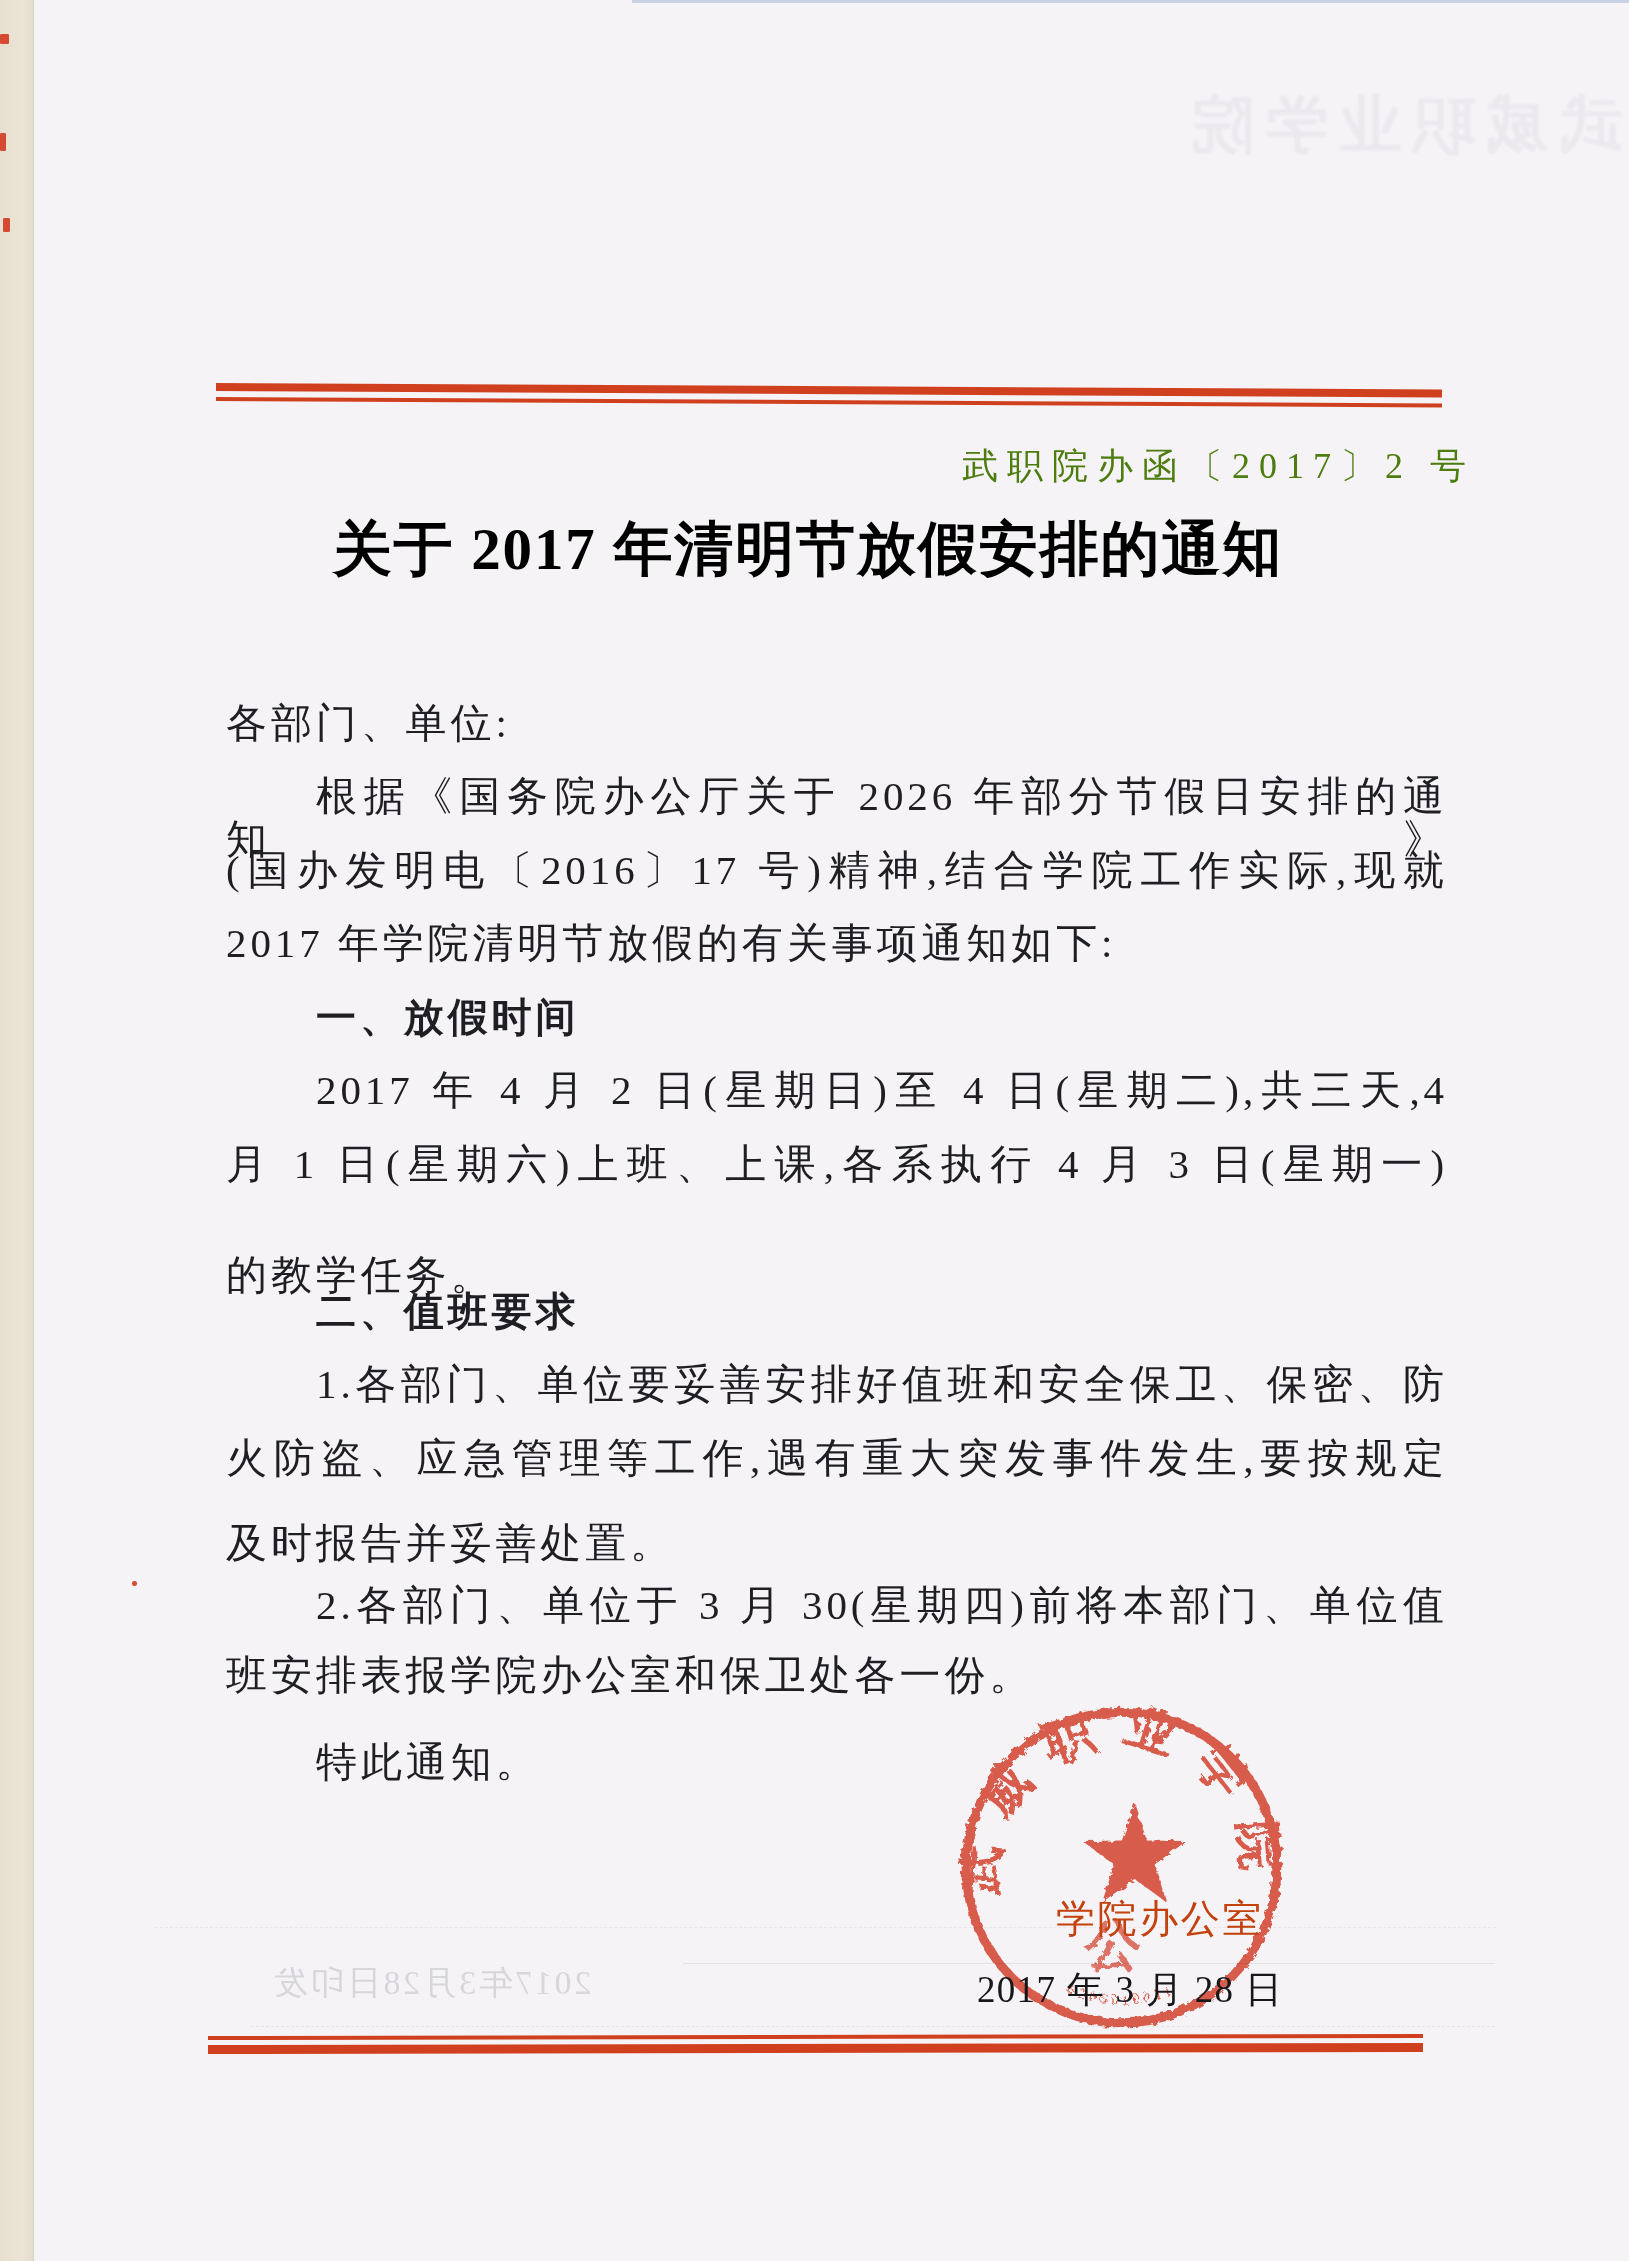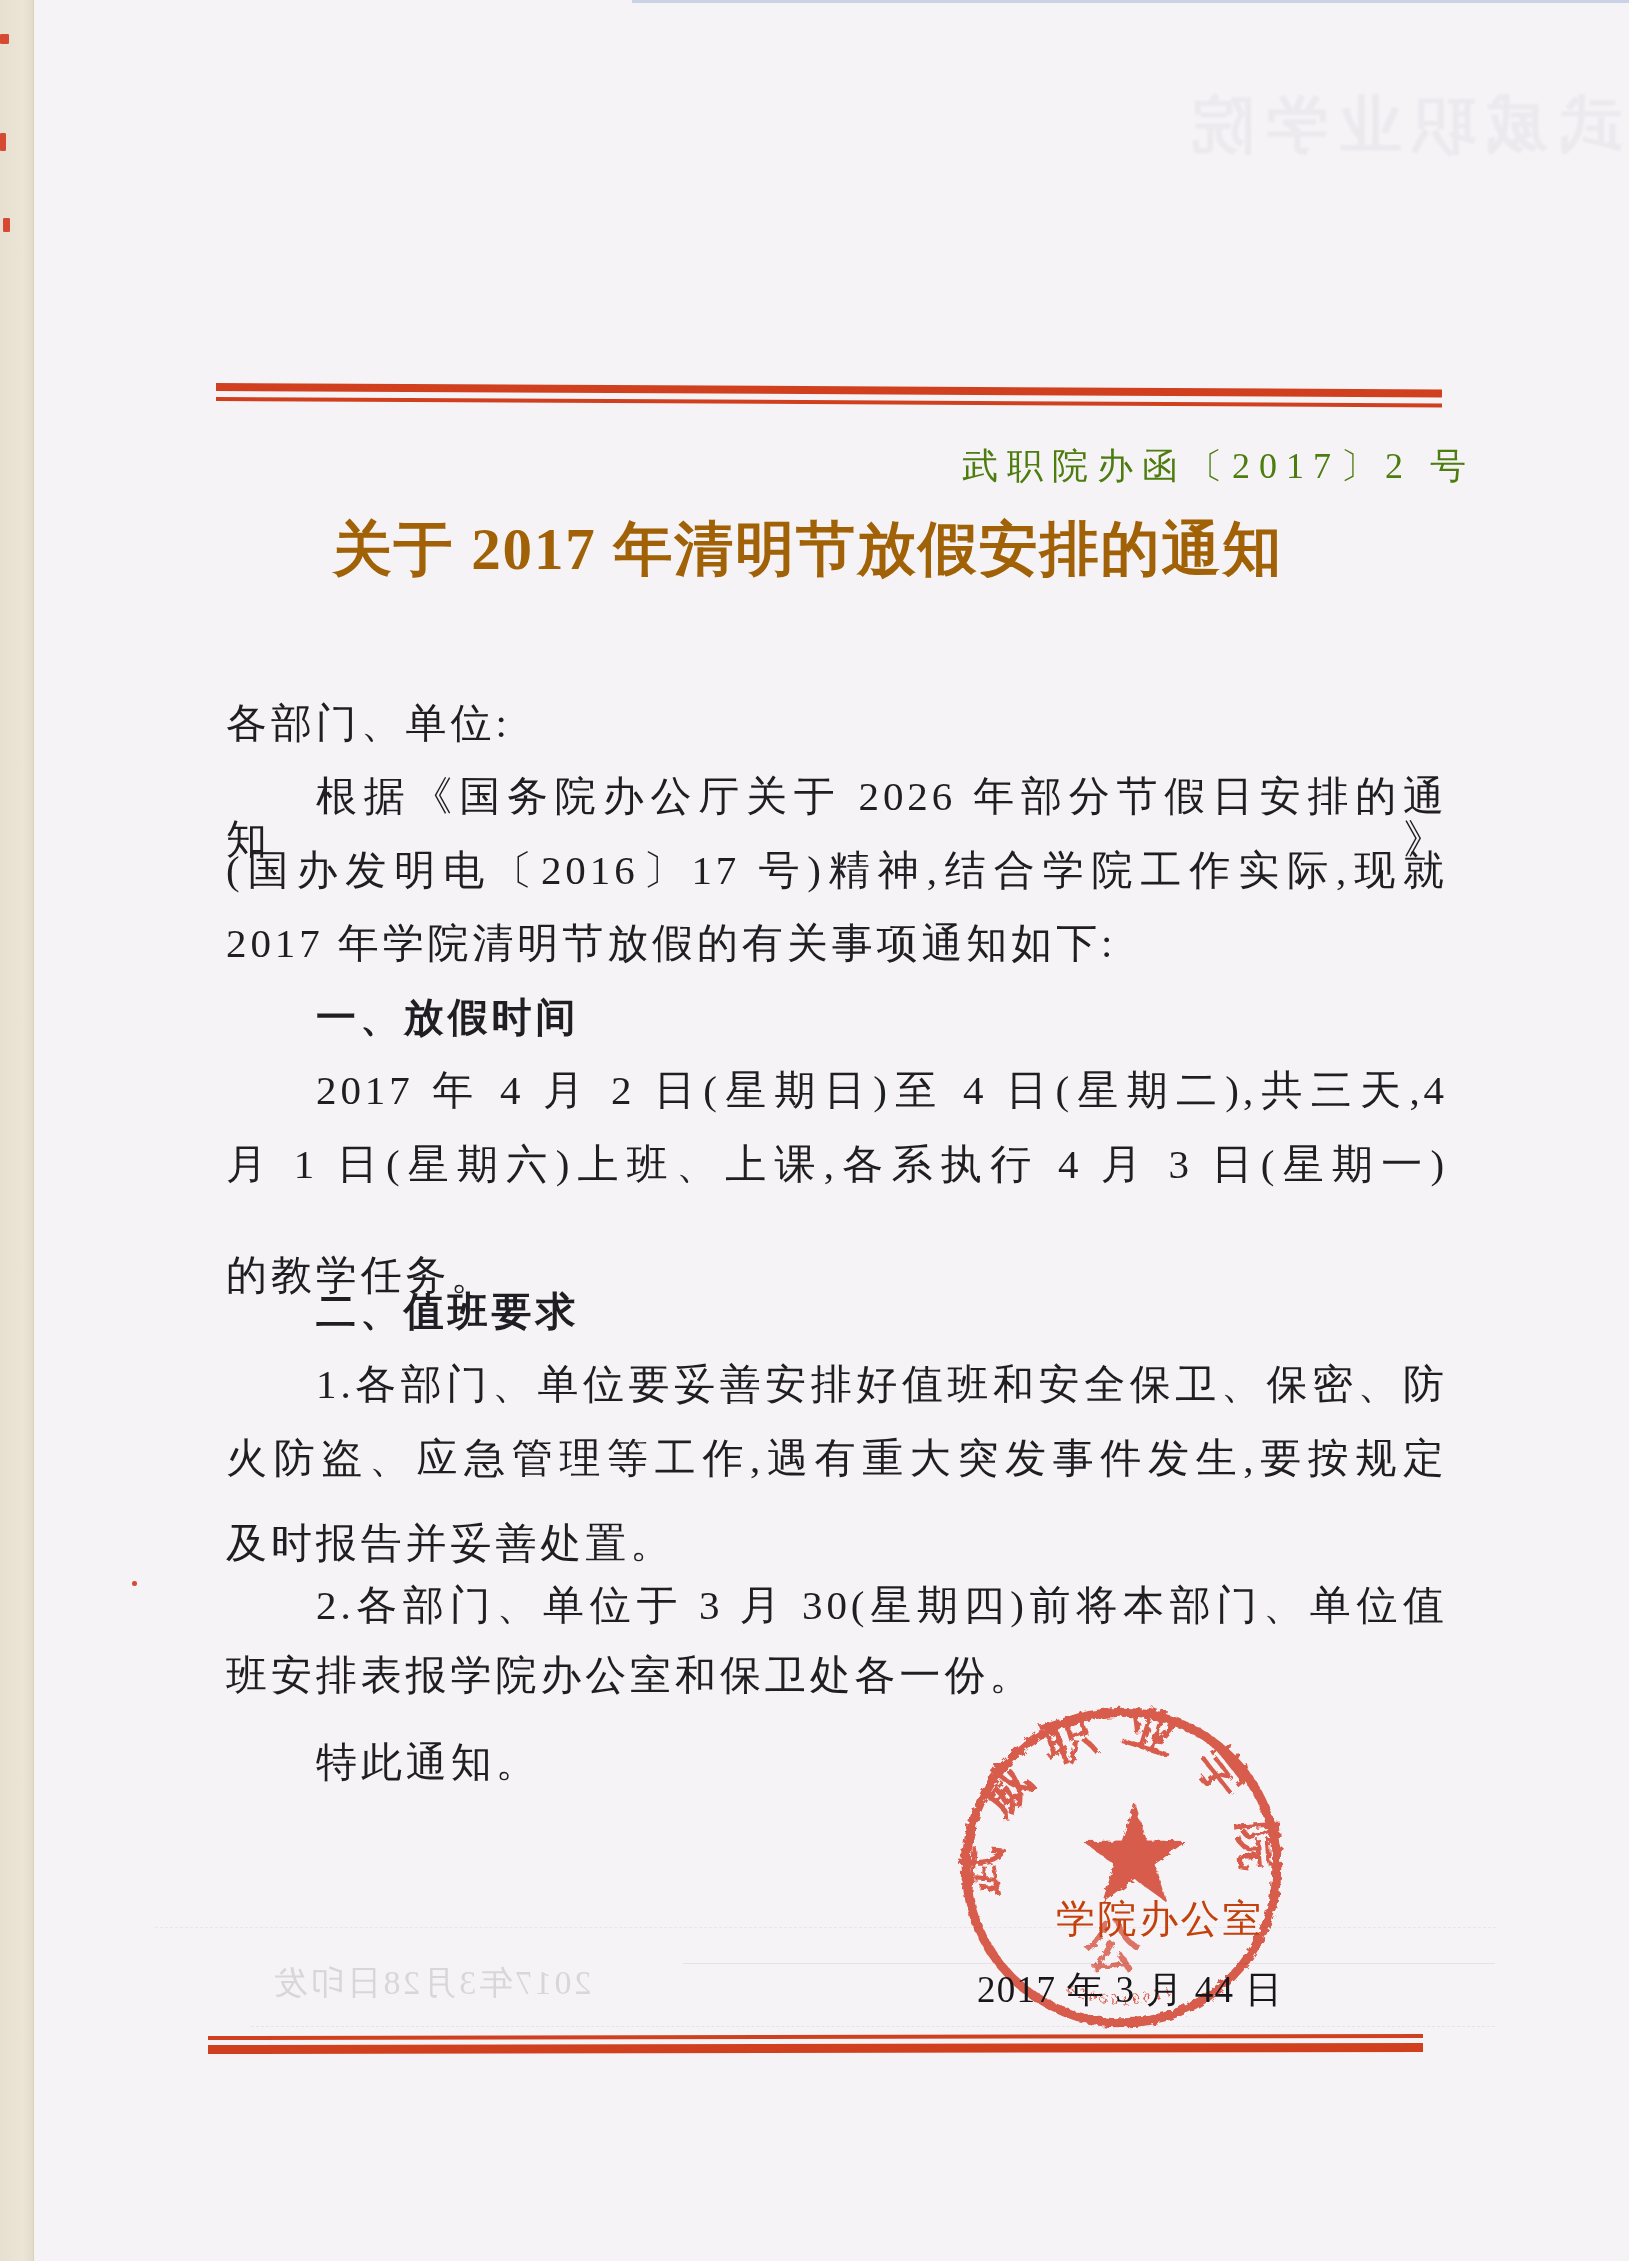--- a/index.html
+++ b/index.html
@@ -48,21 +48,21 @@
   .rule-bot-thick{left:208px;top:2045px;width:1215px;height:9px;transform:rotate(-.1deg);}
 
   .doc-number{
     position:absolute;left:962px;top:447px;
     font-size:36px;line-height:1.1;color:#4d7c0f;
     letter-spacing:9px;white-space:nowrap;
   }
   .title{
     position:absolute;left:0;top:516px;width:1616px;
     text-align:center;font-size:59px;line-height:1.15;
-    font-weight:700;color:#a16207;letter-spacing:1.9px;
+    font-weight:700;color:#000000;letter-spacing:1.9px;
   }
 
   
   .bline{
     position:absolute;left:226px;width:1222px;
     font-size:41px;line-height:43px;letter-spacing:3.9px;
     color:var(--ink);white-space:nowrap;
   }
   .bline.just{white-space:normal;text-align:justify;text-align-last:justify;}
   .bline.ind{text-indent:90px;}
@@ -160,19 +160,19 @@
       <text font-size="86" letter-spacing="26" font-weight="700" opacity="0.85">
         <textPath href="#arcBottom" startOffset="50%" text-anchor="middle">办公室</textPath>
       </text>
       <text font-size="23" letter-spacing="6">
         <textPath href="#arcSerial" startOffset="50%" text-anchor="middle">6206010011</textPath>
       </text>
     </g>
   </svg>
 
   <div class="sig">学院办公室</div>
-  <div class="date">2017 年 3 月 44 日</div>
+  <div class="date">2017 年 3 月 28 日</div>
 
   <div class="rule rule-bot-thin"></div>
   <div class="rule rule-bot-thick"></div>
 
 </div>
 
 
 </body></html>

